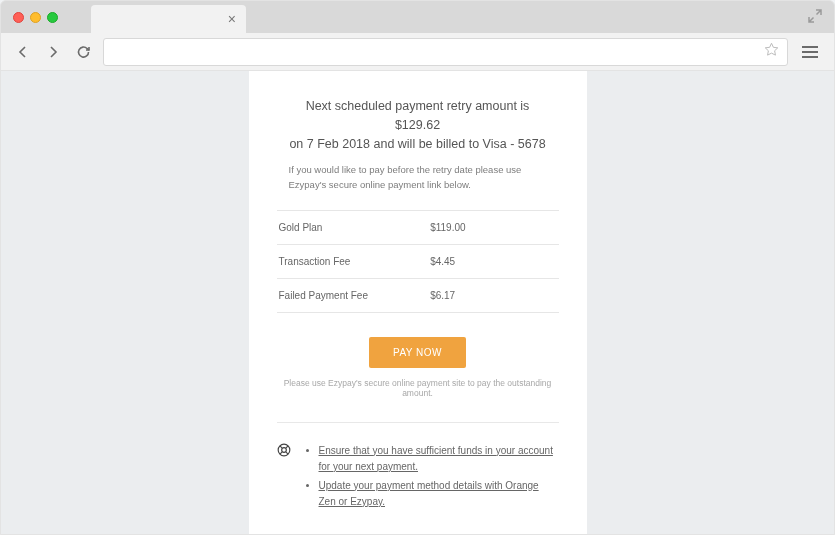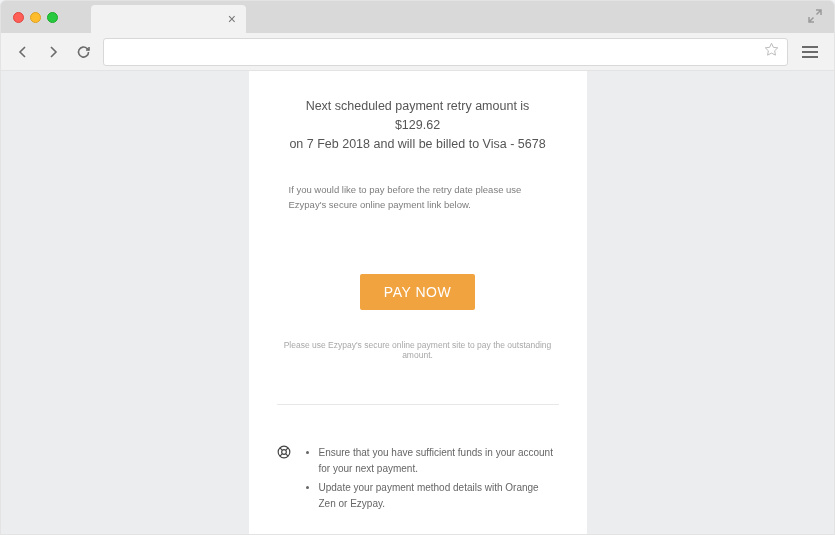--- a/index.html
+++ b/index.html
@@ -14,36 +14,36 @@
     .tab { position: absolute; left: 90px; top: 4px; width: 155px; height: 28px; background: #f2f2f2; border-radius: 4px 4px 0 0; display: flex; align-items: center; justify-content: flex-end; padding: 0 10px; }
     .tab-close { color: #777; font-size: 14px; cursor: pointer; }
     .expand { position: absolute; right: 12px; top: 8px; color: #888; }
     .nav-bar { height: 38px; background: #f2f2f2; display: flex; align-items: center; padding: 0 12px; gap: 10px; border-bottom: 1px solid #e3e3e3; }
     .nav-btn { color: #6b6b6b; display: flex; align-items: center; justify-content: center; width: 20px; height: 20px; cursor: pointer; }
     .addr { flex: 1; height: 28px; background: #fff; border: 1px solid #d8d8d8; border-radius: 3px; display: flex; align-items: center; justify-content: flex-end; padding: 0 8px; }
     .star { color: #b8b8b8; }
     .menu-icon { display: flex; flex-direction: column; gap: 3px; cursor: pointer; padding: 4px; }
     .menu-icon span { width: 16px; height: 2px; background: #6b6b6b; }
     .viewport { flex: 1; background: #ebedef; overflow: hidden; display: flex; justify-content: center; }
-    .card { width: 338px; background: #fff; margin-top: 0; padding: 26px 28px 0; color: #555; font-size: 10.5px; display: flex; flex-direction: column; gap: 20px; }
+    .card { width: 338px; background: #fff; margin-top: 0; padding: 26px 28px 0; color: #555; font-size: 10.5px; display: flex; flex-direction: column; }
     .heading { text-align: center; color: #555; font-size: 12.5px; line-height: 1.5; font-weight: 500; margin-bottom: 10px; padding: 0 8px; }
     .subnote { color: #7d7d7d; font-size: 9.5px; line-height: 1.5; margin-bottom: 18px; padding: 0 12px; }
     .tbl { border-top: 1px solid #e6e6e6; }
     .row { display: flex; border-bottom: 1px solid #e6e6e6; padding: 11px 2px; font-size: 10px; color: #666; }
     .row .label { flex: 1.2; }
     .row .value { flex: 1; }
-    .pay-btn { background: #f0a33f; color: #fff; border: none; padding: 10px 24px; font-size: 14px; letter-spacing: 0.5px; cursor: pointer; border-radius: 2px; margin: 24px auto 10px; display: block; }
+    .pay-btn { background: #f0a33f; color: #fff; border: none; padding: 10px 24px; font-size: 10px; letter-spacing: 0.5px; cursor: pointer; border-radius: 2px; margin: 24px auto 10px; display: block; }
     .secure-note { text-align: center; color: #a8a8a8; font-size: 8.5px; padding-bottom: 18px; }
     .sep { border-top: 1px solid #e8e8e8; margin-top: 6px; margin-bottom: 20px; }
     .steps { display: flex; gap: 10px; }
     .steps-icon { width: 14px; height: 14px; flex-shrink: 0; }
     .steps-body { flex: 1; }
     .steps-title { color: #666; font-size: 10px; margin-bottom: 8px; }
     .steps-list { list-style: disc; padding-left: 18px; color: #666; font-size: 10px; line-height: 1.6; }
-    .steps-list li { margin-bottom: 3px; }
+    .steps-list li { margin-bottom: 3px; text-decoration: underline; }
   </style>
 </head>
 <body>
 
 <div class="browser-chrome">
   <div class="tab-bar">
     <div class="window-controls">
       <div class="wc red"></div>
       <div class="wc yellow"></div>
       <div class="wc green"></div>
@@ -89,20 +89,34 @@
   </div>
 
   <div class="viewport">
     <div class="card">
       <div class="heading">
         <div>Next scheduled payment retry amount is $129.62</div>
         <div>on 7 Feb 2018 and will be billed to Visa - 5678</div>
       </div>
       <div class="subnote">If you would like to pay before the retry date please use Ezypay's secure online payment link below.</div>
 
+      <div class="tbl">
+        <div class="row">
+          <div class="label">Gold Plan</div>
+          <div class="value">$119.00</div>
+        </div>
+        <div class="row">
+          <div class="label">Transaction Fee</div>
+          <div class="value">$4.45</div>
+        </div>
+        <div class="row">
+          <div class="label">Failed Payment Fee</div>
+          <div class="value">$6.17</div>
+        </div>
+      </div>
 
       <button class="pay-btn">PAY NOW</button>
       <div class="secure-note">Please use Ezypay's secure online payment site to pay the outstanding amount.</div>
 
       <div class="sep"></div>
 
       <div class="steps">
         <div class="steps-icon">
           <svg width="14" height="14" viewBox="0 0 24 24" fill="none" stroke="#444" stroke-width="2">
               <circle cx="12" cy="12" r="10"></circle>

